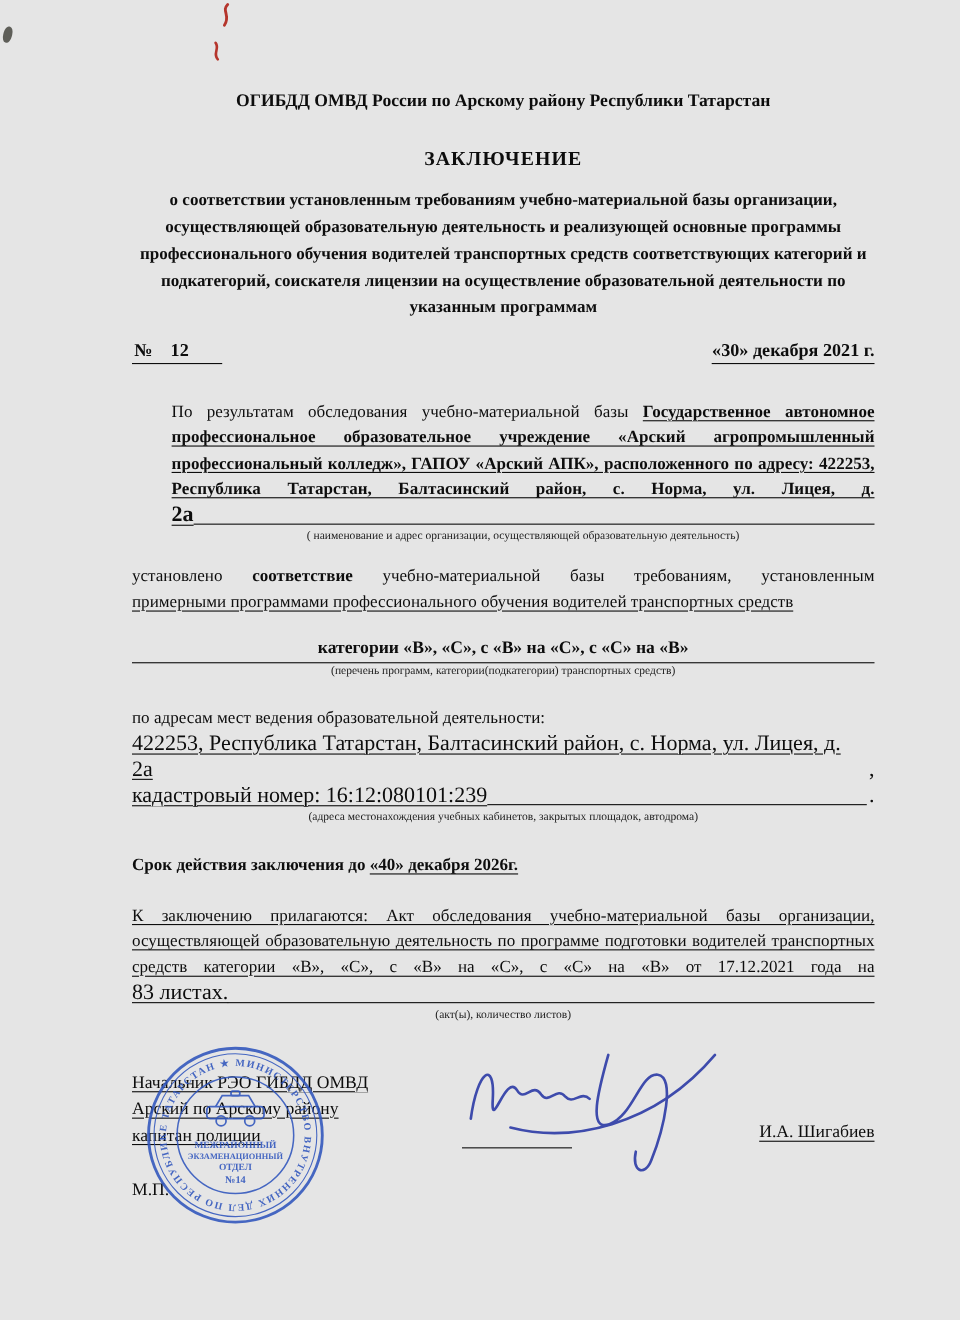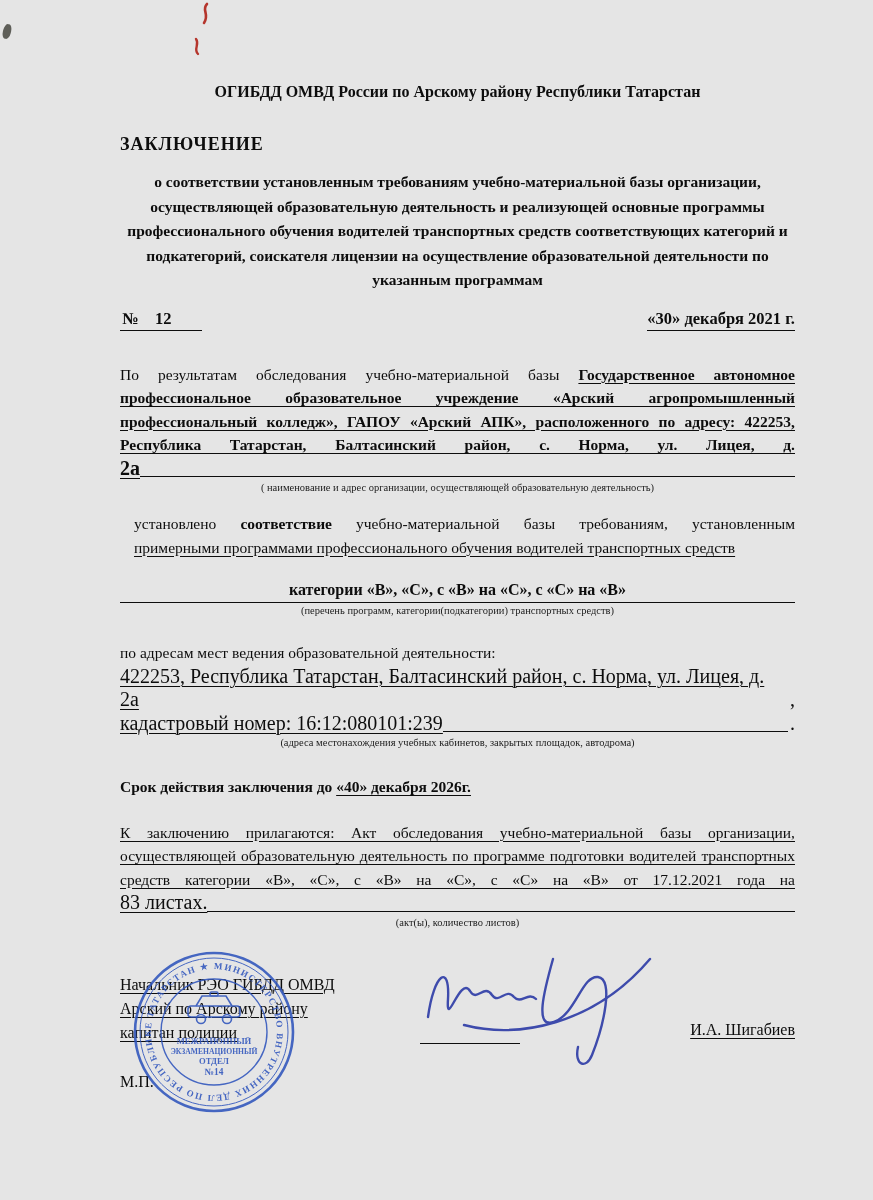--- a/index.html
+++ b/index.html
@@ -10,39 +10,39 @@
     background:#e5e5e5;
     font-family:"Liberation Serif","DejaVu Serif",serif;
     color:#0d0d0d;
     overflow:hidden;
   }
   .content {
     position:absolute; left:120px; top:0; width:675px;
     padding-top:82px;
   }
   .header { text-align:center; font-weight:bold; font-size:16px; line-height:20px; }
-  .title  { margin-top:32px; text-align:left; font-weight:bold; font-size:18px; letter-spacing:1px; }
+  .title  { margin-top:32px; text-align:center; font-weight:bold; font-size:18px; letter-spacing:1px; }
   .subtitle { margin-top:15px; text-align:center; font-weight:bold; font-size:15.5px; line-height:24.5px; }
   .numrow { margin-top:16px; display:flex; justify-content:space-between; font-weight:bold; font-size:16.5px; }
   .numrow .num  { border-bottom:1.8px solid #0d0d0d; padding:0 30px 1px 2px; }
   .numrow .date { border-bottom:1.8px solid #0d0d0d; padding-bottom:1px;margin-left:16px; }
 
   .body { font-size:15.5px; line-height:23.5px; }
   .just { text-align:justify; text-align-last:justify; }
   .u { text-decoration:underline; text-decoration-thickness:1.2px; text-underline-offset:3px; }
   b.u, .org { font-weight:bold; text-decoration:underline; text-decoration-thickness:1.3px; text-underline-offset:3px; }
 
   .tailrow { display:flex; align-items:flex-end; font-size:20px; line-height:23.5px; }
   .fill { flex:1; border-bottom:1.2px solid #0d0d0d; margin-bottom:3px; }
   .punct { margin-left:2px; }
 
   .caption { text-align:center; font-size:10.5px; line-height:13px; margin-top:1px; color:#1c1c1c; }
 
-  .sec-inspection { margin-top:32px; }
-  .sec-compliance { margin-top:18px;margin-left:14px; }
+  .sec-inspection { margin-top:32px;margin-left:36px; }
+  .sec-compliance { margin-top:18px; }
   .catline {
     margin-top:22px; text-align:center; font-weight:bold; font-size:16px;
     border-bottom:1.3px solid #0d0d0d; padding-bottom:3px;
   }
   .sec-addresses { margin-top:24px; }
   .sec-validity { margin-top:26px; font-weight:bold; font-size:15.5px; line-height:23.5px; }
   .sec-attach { margin-top:22px; }
 
   .sigblock { position:relative; margin-top:44px; height:84px; font-size:16px; }
   .sigleft div { line-height:24px; width:fit-content; }

